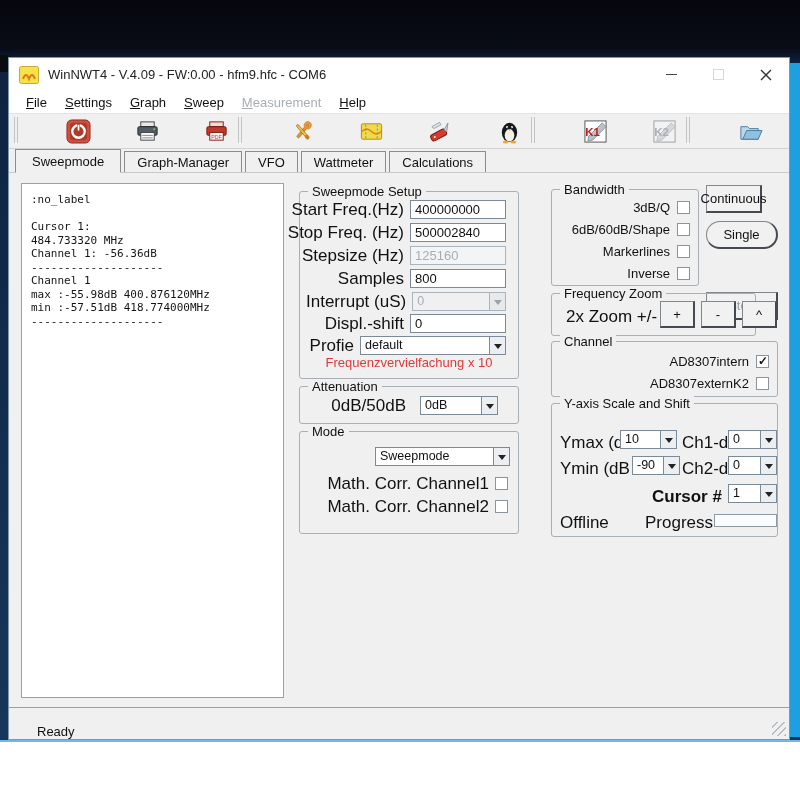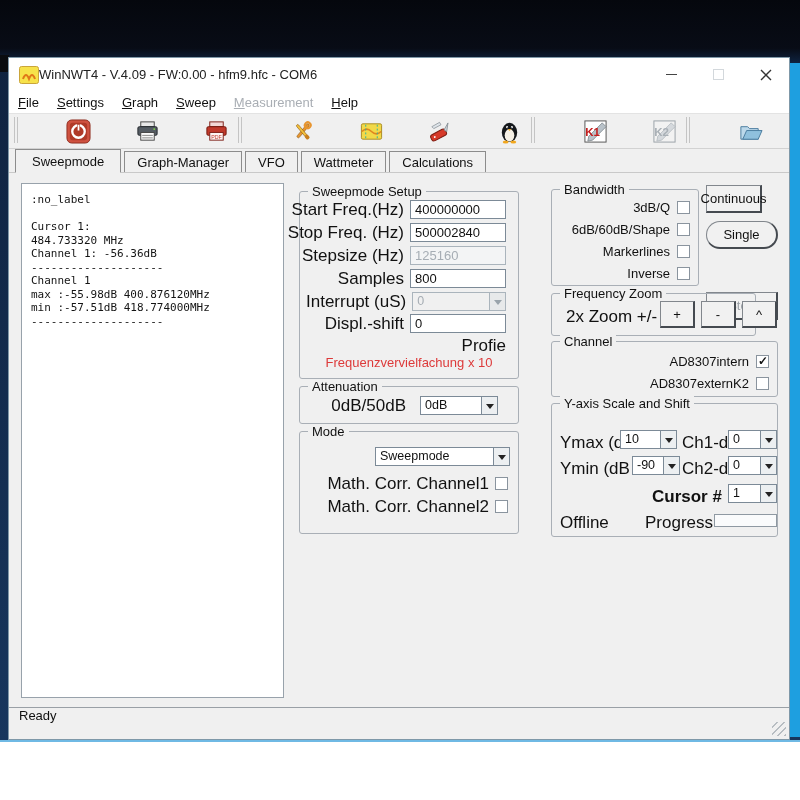--- a/index.html
+++ b/index.html
@@ -12,27 +12,27 @@
   .desktop::after { content:""; position:absolute; left:0; bottom:0; width:100%; height:2px; background:#6fb9e4; }
   .blue-strip { position:absolute; left:789px; top:63px; width:11px; height:674px; background:#1e9fe0; }
   .black-chip { position:absolute; left:0; top:55px; width:9px; height:17px; background:#0a0c10; }
 
   
   .window { position:absolute; left:8px; top:57px; width:782px; height:683px;
     background:#f0f0f0; border:1px solid #7f98a8; }
 
   .titlebar { position:absolute; left:0; top:0; right:0; height:33px; background:#fff; display:flex; align-items:center; }
   .app-icon { width:20px; height:18px; margin-left:10px; flex:0 0 auto; }
-  .title-text { font-size:13px; color:#222; white-space:nowrap; }
+  .title-text { margin-left:9px; font-size:13px; color:#222; white-space:nowrap; }
   .win-controls { margin-left:auto; display:flex; height:100%; }
   .win-ctrl { width:47px; height:100%; display:flex; align-items:center; justify-content:center; }
   .glyph-min { width:11px; height:1px; background:#444; display:block; }
   .glyph-max { width:11px; height:11px; border:1px solid #d3d8dc; display:block; }
 
-  .menubar { position:absolute; left:0; top:33px; right:0; height:22px; background:#fff; display:flex; align-items:center; font-size:13px; }
+  .menubar { position:absolute; left:0; top:33px; right:0; height:22px; background:#fff; display:flex; align-items:center; padding-left:8px; font-size:13px; }
   .menu-item { padding:2px 9px; color:#111; white-space:nowrap; }
   .menu-item.disabled { color:#a9aeb4; }
 
   .toolbar { position:absolute; left:0; top:55px; right:0; height:36px; background:#f0f0f0;
     border-top:1px solid #e3e3e3; border-bottom:1px solid #d2d2d2; display:flex; align-items:center; padding-left:3px; }
   .tb-group { display:flex; align-items:flex-start; margin-right:5px;gap:40px; }
   .tb-handle { width:4px; height:26px; border-left:1px solid #c4c4c4; border-right:1px solid #c4c4c4; margin:0 6px 0 2px; }
   .tb-btn { width:29px; height:28px; display:flex; align-items:center; justify-content:center; }
 
   .tabbar { position:absolute; left:0; top:91px; right:0; height:24px; display:flex; align-items:flex-end; padding-left:6px; border-bottom:1px solid #c9c9c9; }
@@ -68,21 +68,21 @@
 
   .bw-row { display:flex; align-items:center; justify-content:flex-end; gap:7px; height:22px; padding-right:8px; font-size:13px; color:#111; }
 
   .btn3d { background:#f1f1f1; border:1px solid #82878d; border-right:2px solid #454a50; border-bottom:2px solid #454a50;
     font-size:13px; color:#111; display:flex; align-items:center; justify-content:center; }
   .btn3d.disabled { color:#9aa0a6;margin-top:35px; }
   .dim-label { color:#9aa0a6; }
   .redtext { color:#dd3030; }
 
   .progress { border:1px solid #8f99a2; background:#fafbfc; }
-  .statusbar { position:absolute; left:0; right:0; bottom:0; height:32px; border-top:1px solid #9aa0a6; background:#f0f0f0; display:flex; align-items:flex-start; padding-left:10px; font-size:13px; color:#111; }
+  .statusbar { position:absolute; left:0; right:0; bottom:0; height:32px; border-top:1px solid #9aa0a6; background:#f0f0f0; display:flex; align-items:flex-end; padding-left:28px; font-size:13px; color:#111; }
   .grip { position:absolute; right:3px; bottom:3px; width:14px; height:14px;
     background:repeating-linear-gradient(315deg,#b7bdc2 0 1.5px,transparent 1.5px 5px); }
   .abs { position:absolute; }
   .lbl { font-size:17px; color:#111; white-space:nowrap; }
 </style>
 </head>
 <body>
 
 <div class="canvas">
   <div class="desktop"></div>
@@ -290,20 +290,24 @@
             <span class="val">0</span>
             <span class="cbtn"></span>
           </span>
         </div>
         <div class="srow" style="top:122px;">
           <span class="lbl">Displ.-shift</span>
           <input class="field w96" readonly="" value="0" style="">
         </div>
         <div class="srow" style="top:144px;">
           <span class="lbl">Profie</span>
+          <span class="combo w146">
+            <span class="val">default</span>
+            <span class="cbtn"></span>
+          </span>
         </div>
         <div class="red-note">Frequenzvervielfachung x 10</div>
       </div>
 
       <div class="group" style="left:290px; top:213px; width:220px; height:38px;">
         <span class="group-label">Attenuation</span>
         <div class="srow" style="top:9px; right:20px; gap:14px;">
           <span class="lbl">0dB/50dB</span>
           <span class="combo w78">
             <span class="val">0dB</span>

